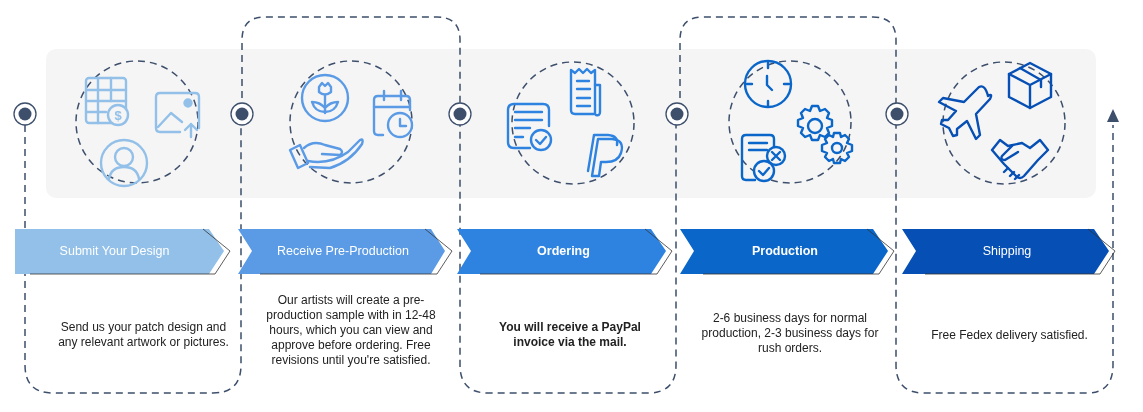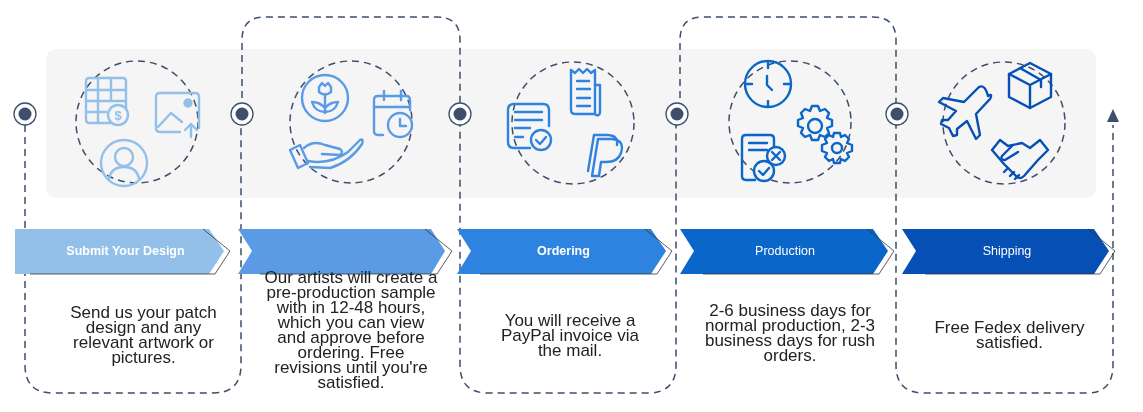--- a/index.html
+++ b/index.html
@@ -1,20 +1,20 @@
 <!DOCTYPE html>
 <html><head>
 <meta charset="utf-8">
 <style>
   html, body { margin:0; padding:0; background:#ffffff; }
   body { width:1143px; height:412px; position:relative; overflow:hidden; font-family:"Liberation Sans", sans-serif; }
   .panel { position:absolute; left:46px; top:49px; width:1050px; height:149px; background:#f5f5f6; border-radius:10px; }
   svg.overlay { position:absolute; left:0; top:0; width:1143px; height:412px; }
   .chev-label { position:absolute; color:#ffffff; font-size:12.5px; line-height:15px; text-align:center; display:flex; align-items:center; justify-content:center; height:44px; top:229px; }
-  .desc { position:absolute; font-size:17px; line-height:15px; color:#222; text-align:center; display:flex; align-items:center; justify-content:center; top:288px; height:100px; }
+  .desc { position:absolute; font-size:12px; line-height:15px; color:#222; text-align:center; display:flex; align-items:center; justify-content:center; top:288px; height:100px; }
 </style>
 </head>
 <body>
 
 <div class="panel"></div>
 
 <svg class="overlay" viewBox="0 0 1143 412">
   <g fill="none" stroke="#3d4f6b" stroke-width="1.5" stroke-dasharray="7,5">
 
     <path d="M25 125 V365 Q25 393 53 393 H213 Q241 393 241 365 V120"></path>
@@ -174,30 +174,31 @@
   <g>
     <polygon points="680,229 873,229 888,251 873,274 680,274 694,251" fill="#0a66c8"></polygon>
     <polyline points="867,229 894,251 879,274 703,274" fill="none" stroke="#333" stroke-width="0.8"></polyline>
   </g>
   <g>
     <polygon points="902,229 1094,229 1109,251 1094,274 902,274 916,251" fill="#064fb4"></polygon>
     <polyline points="1088,229 1115,251 1100,274 925,274" fill="none" stroke="#333" stroke-width="0.8"></polyline>
   </g>
 </svg>
 
-<div class="chev-label" style="left:28px; width:195px;font-weight:bold;">
+<div class="chev-label" style="left:17px; width:195px;">
   <div>
       <div>Submit Your Design</div>
     </div>
 </div>
 <div class="chev-label" style="left:248px; width:190px;">
   <div>
+      <div>Receive Pre-Production</div>
     </div>
 </div>
 <div class="chev-label" style="left:466px; width:195px;font-weight:bold;">Ordering</div>
-<div class="chev-label" style="left:690px; width:190px;">Production</div>
+<div class="chev-label" style="left:690px; width:190px;font-weight:bold;">Production</div>
 <div class="chev-label" style="left:912px; width:190px;text-align:right;">Shipping</div>
 
 <div class="desc" style="left:56px; width:175px; top:285px;">Send us your patch design and any relevant artwork or pictures.</div>
 <div class="desc" style="left:262px; width:178px; top:280px;">Our artists will create a pre-production sample with in 12-48 hours, which you can view and approve before ordering. Free revisions until you're satisfied.</div>
-<div class="desc" style="left:490px; width:160px; top:285px;">You will receive a PayPal invoice via the mail.</div>
+<div class="desc" style="left:490px; width:160px; top:285px;font-weight:bold;">You will receive a PayPal invoice via the mail.</div>
 <div class="desc" style="left:700px; width:180px; top:283px;">2-6 business days for normal production, 2-3 business days for rush orders.</div>
 <div class="desc" style="left:912px; width:195px; top:285px;">Free Fedex delivery satisfied.</div>
 
 </body></html>

